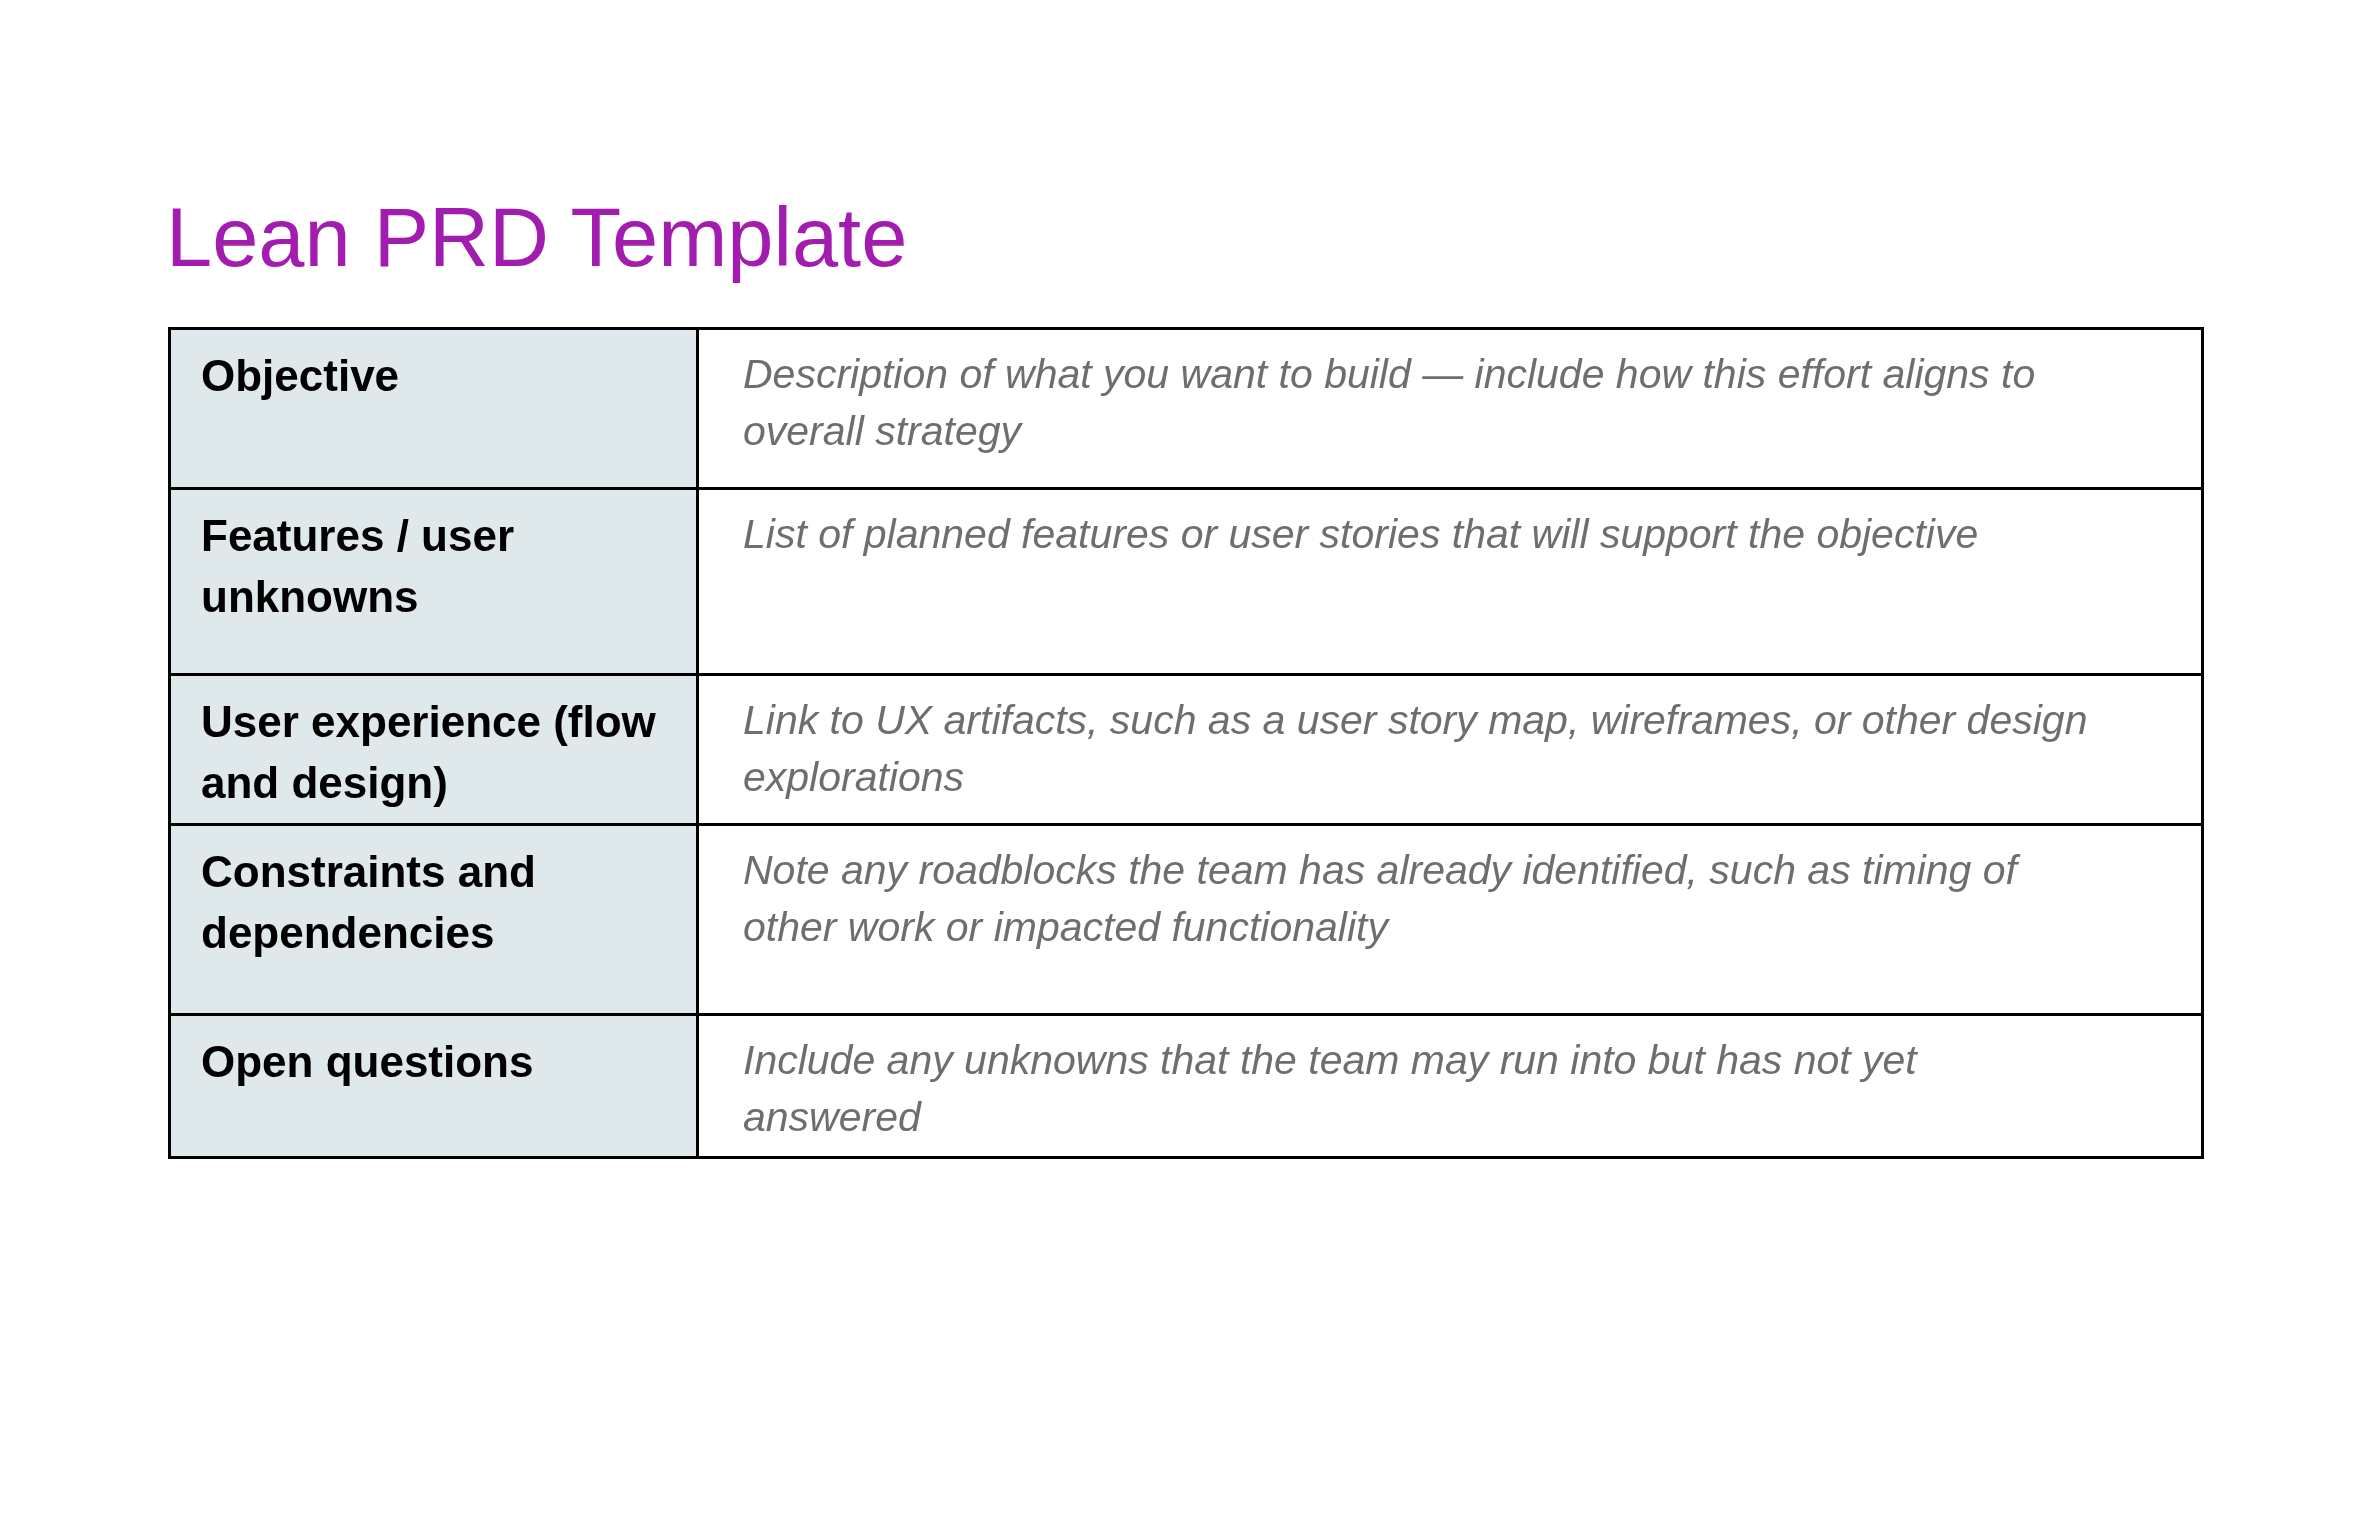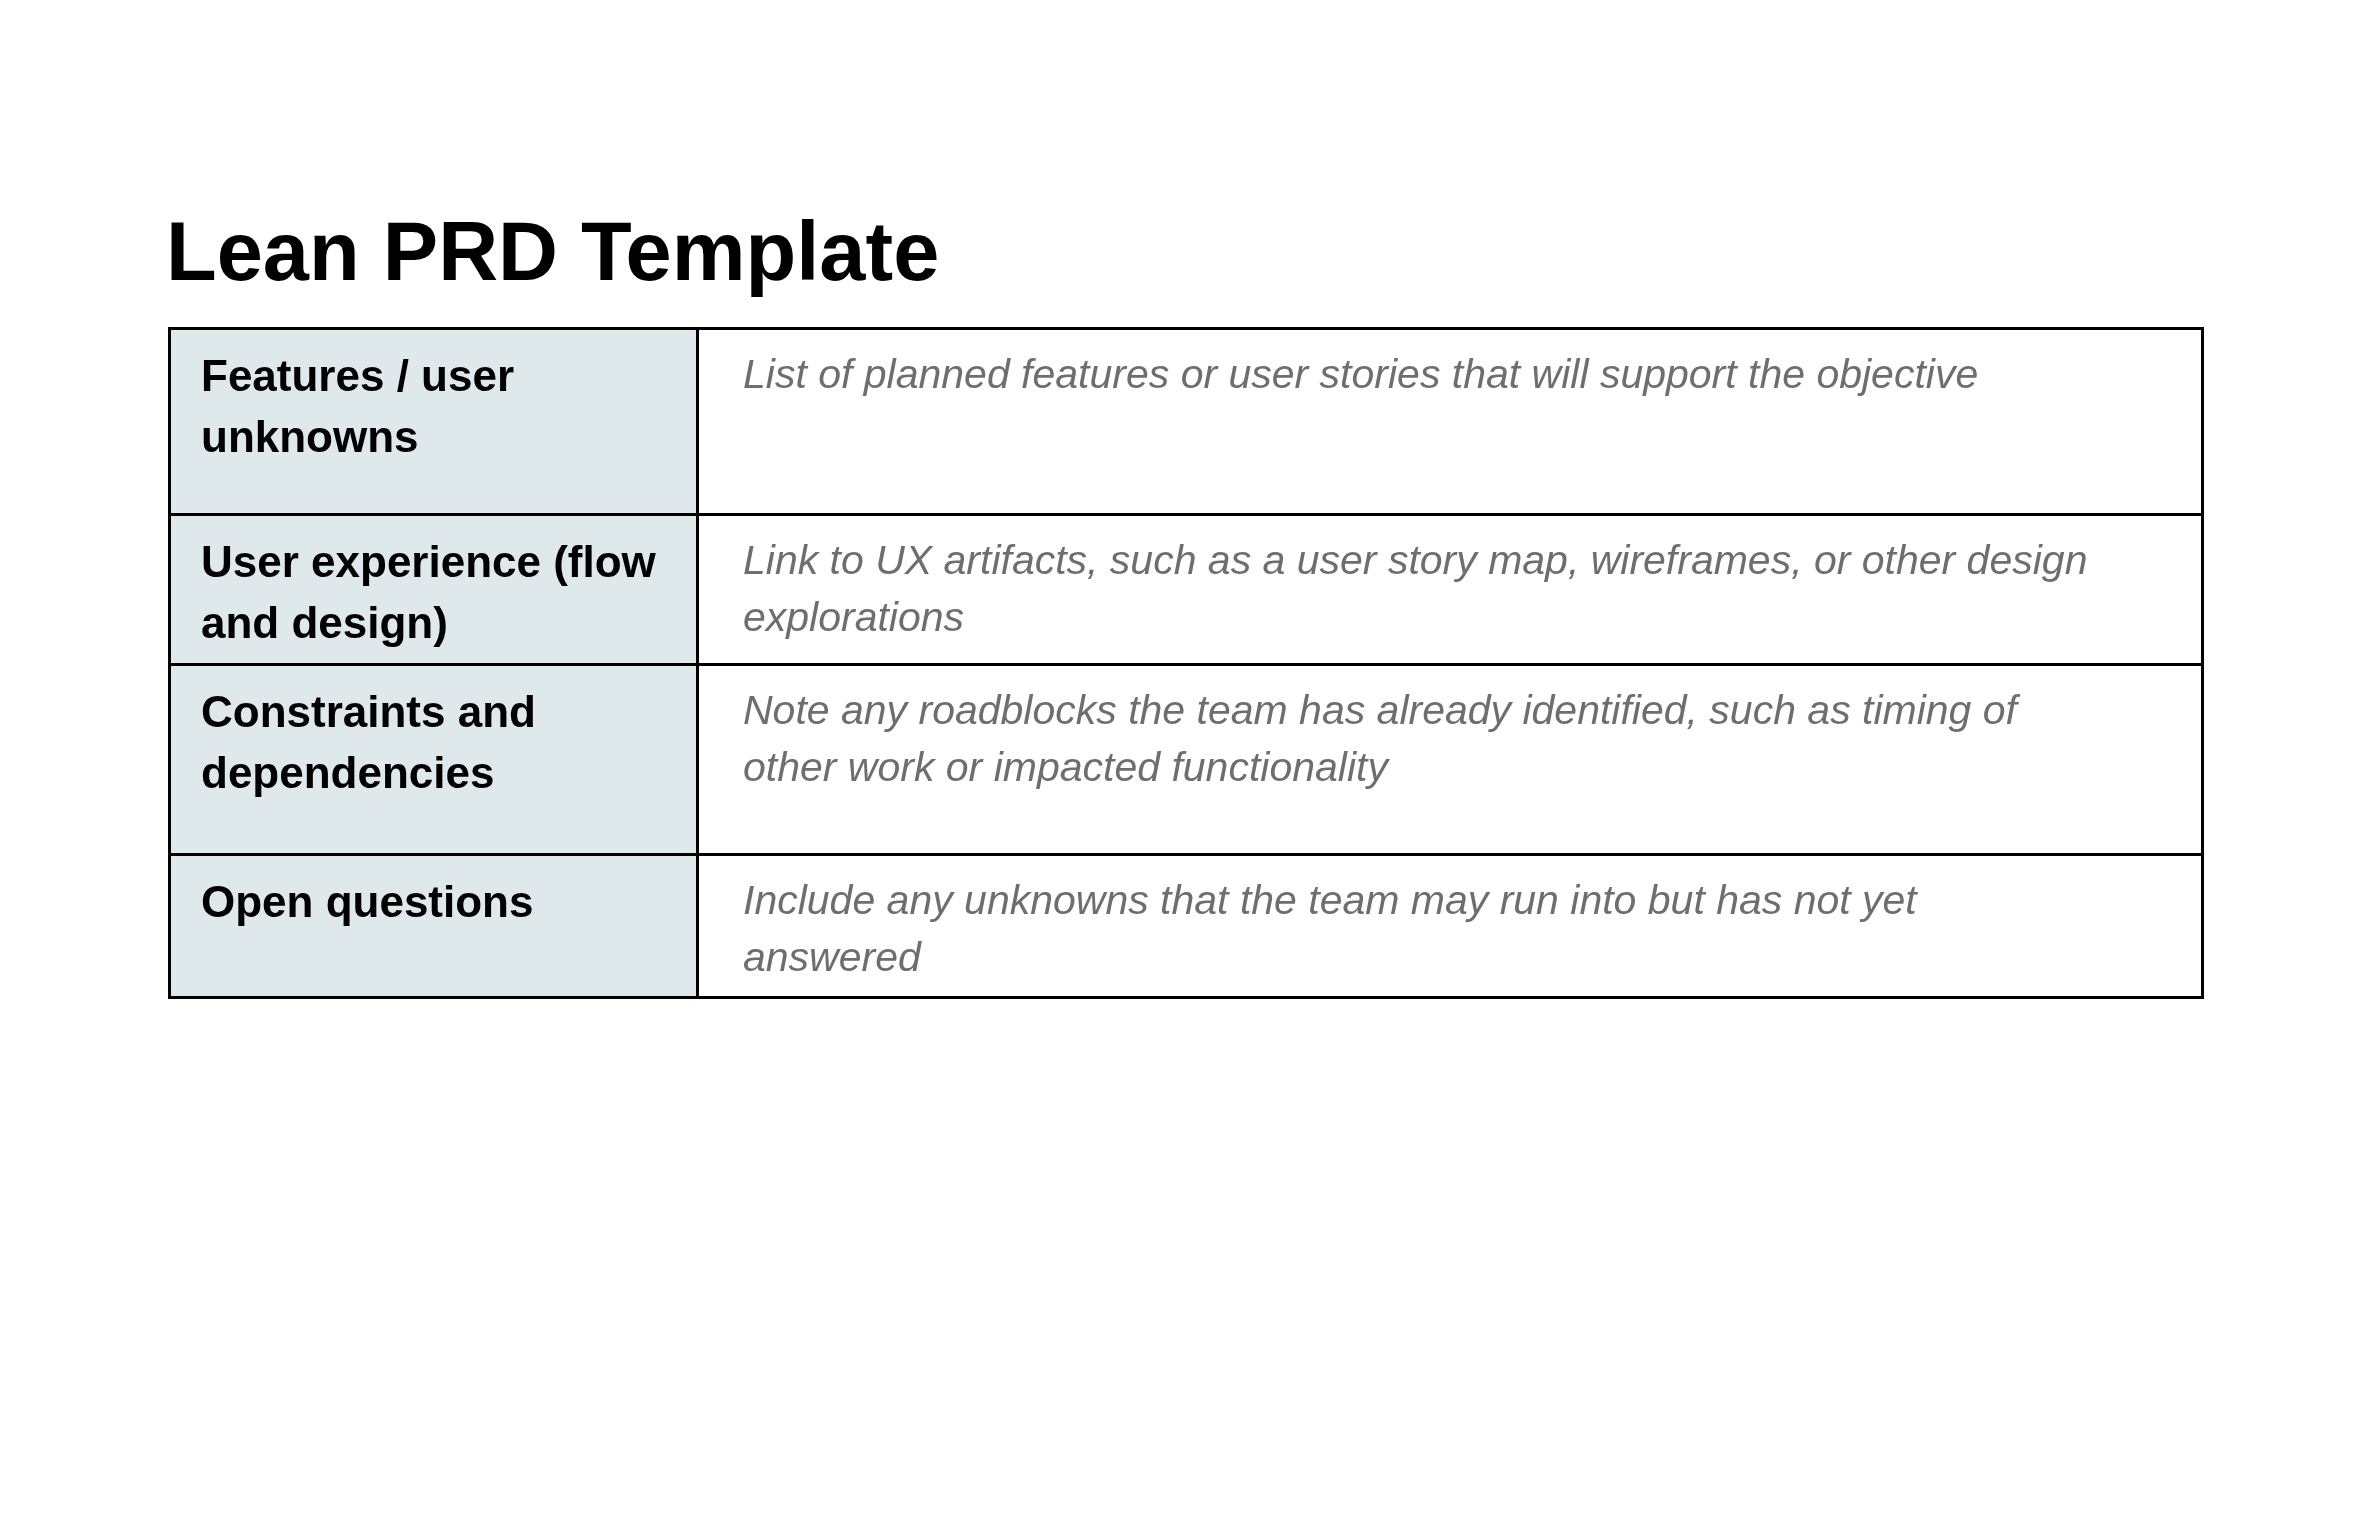--- a/index.html
+++ b/index.html
@@ -10,25 +10,25 @@
   body {
     width: 2358px;
     height: 1514px;
     overflow: hidden;
     position: relative;
     font-family: "Liberation Sans", sans-serif;
   }
   .doc-title {
     position: absolute;
     left: 166px;
-    top: 152px;
+    top: 138px;
     font-size: 83px;
-    font-weight: bold;
+    font-weight: normal;
     line-height: 88px;
-    color: #000000;
+    color: #a21caf;
     white-space: nowrap;
   }
   table.prd-table {
     position: absolute;
     left: 168px;
     top: 327px;
     width: 2036px;
     border-collapse: collapse;
     table-layout: fixed;
   }
@@ -59,20 +59,24 @@
   tr.row-5 { height: 190px; }
   tr.row-6 { height: 103px; }
 </style>
 </head>
 <body>
 
 <h1 class="doc-title">Lean PRD Template</h1>
 
 <table class="prd-table">
   <tbody>
+  <tr class="row-1">
+    <td class="label-cell">Objective</td>
+    <td class="desc-cell">Description of what you want to build — include how this effort aligns to overall strategy</td>
+  </tr>
 
 
   <tr class="row-3">
     <td class="label-cell">Features / user unknowns</td>
     <td class="desc-cell">List of planned features or user stories that will support the objective</td>
   </tr>
 
   <tr class="row-4">
     <td class="label-cell">User experience (flow and design)</td>
     <td class="desc-cell">Link to UX artifacts, such as a user story map, wireframes, or other design explorations</td>

